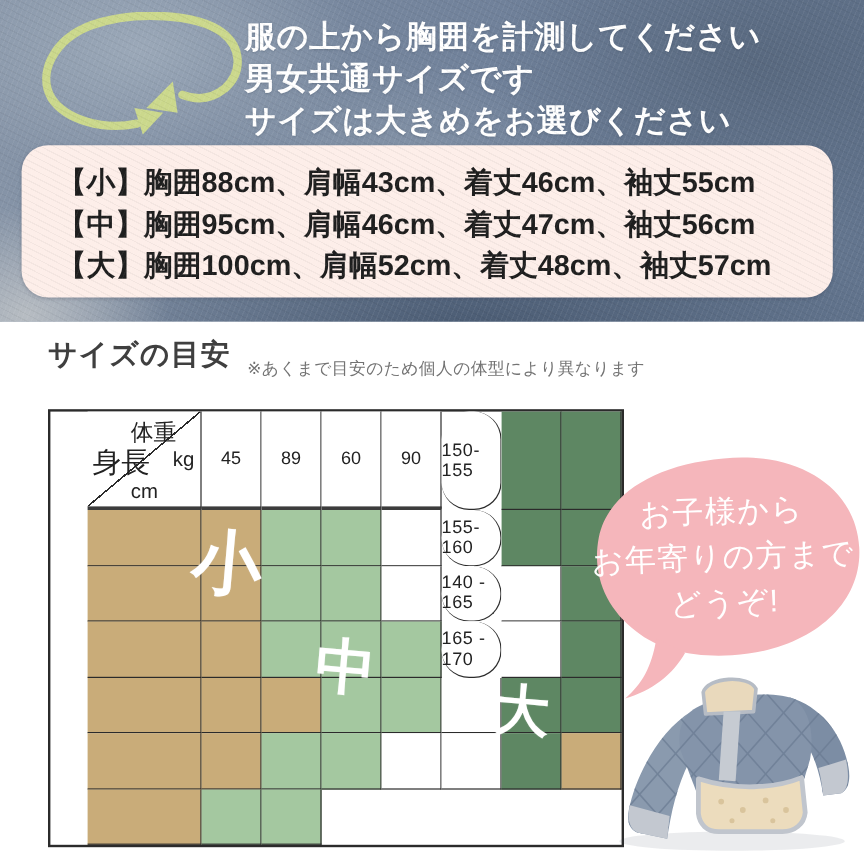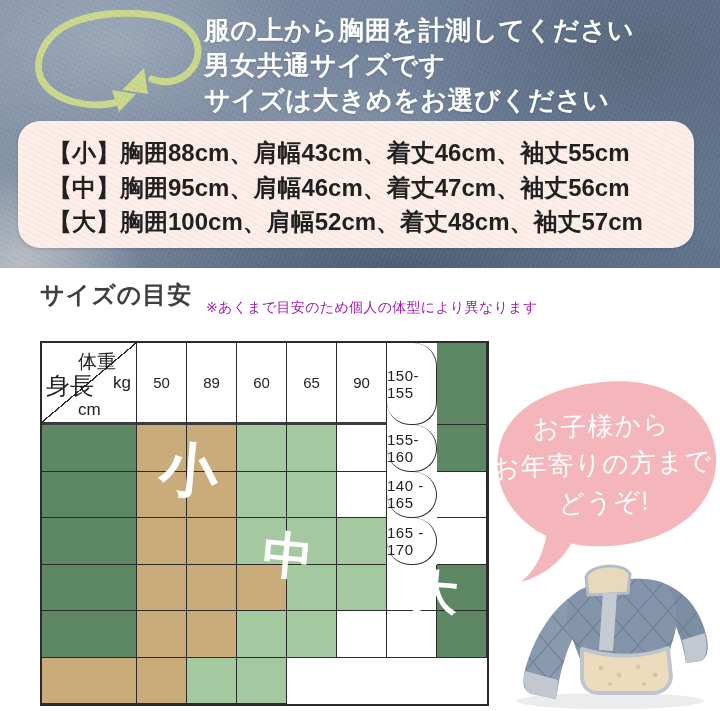--- a/index.html
+++ b/index.html
@@ -28,27 +28,27 @@
   .headline{position:absolute;left:204px;top:13px;color:#ffffff;font-weight:bold;
     font-size:26px;line-height:35px;letter-spacing:.5px;text-shadow:0 1px 2px rgba(40,55,75,.25);}
   .spec-panel{
     position:absolute;left:18px;top:121px;width:676px;height:127px;border-radius:22px;
     box-shadow:0 1px 3px rgba(50,60,80,.25);
   }
   .spec-panel .specs{padding:15px 0 0 30px;font-size:24px;line-height:34.5px;font-weight:bold;color:#1e1e1e;white-space:nowrap;}
 
   
   .sec-title{position:absolute;left:40px;top:279px;font-size:24px;font-weight:bold;color:#3f3f3f;letter-spacing:1px;}
-  .sec-note{position:absolute;left:206px;top:299px;font-size:14px;color:#a21caf;letter-spacing:.3px;}
+  .sec-note{position:absolute;left:206px;top:299px;font-size:14px;color:#737373;letter-spacing:.3px;}
 
   
   .size-grid{
     position:absolute;left:40px;top:341px;
     display:grid;grid-template-columns:95px repeat(7,50px);grid-template-rows:82px repeat(6,46.5px);
-    border:2px solid #2b2b2b;background:#fff;
+    border:2px solid #2b2b2b;background:#fff;padding-left:31px;
   }
   .cell{border-right:1px solid #2b2b2b;border-bottom:1px solid #2b2b2b;
     display:flex;align-items:center;justify-content:center;font-size:15px;color:#222;background:#fff;}
   .cell.head{border-bottom:3px solid #3c3c3c;}
   .cell.corner{position:relative;
     background-image:linear-gradient(to bottom right, rgba(0,0,0,0) 49.5%, #2b2b2b 49.5%, #2b2b2b 50.6%, rgba(0,0,0,0) 50.6%);}
   .cell.corner span{position:absolute;line-height:1;}
   .c-tl{top:9px;left:36px;font-size:19px;}
   .c-tu{top:31px;right:5px;font-size:17px;}
   .c-sl{bottom:24px;left:4px;font-size:24px;}
@@ -104,24 +104,23 @@
   <div class="sec-title">サイズの目安</div>
   <div class="sec-note">※あくまで目安のため個人の体型により異なります</div>
 
   <div class="size-grid">
       <div class="cell head corner">
         <span class="c-tl">体重</span>
         <span class="c-tu">kg</span>
         <span class="c-sl">身長</span>
         <span class="c-su">cm</span>
       </div>
-      <div class="cell head">50</div>
+      <div class="cell head">45</div>
       <div class="cell head">89</div>
       <div class="cell head">60</div>
-      <div class="cell head">65</div>
       <div class="cell head">90</div>
       <div class="cell rowlab">150- 155</div>
       <div class="cell data" style="background: rgb(94, 135, 99);"></div>
       <div class="cell data" style="background: rgb(94, 135, 99);"></div>
       <div class="cell data" style="background: rgb(201, 172, 121);"></div>
       <div class="cell data" style="background: rgb(201, 172, 121);"></div>
       <div class="cell data" style="background: rgb(164, 200, 160);"></div>
       <div class="cell data" style="background: rgb(164, 200, 160);"></div>
       <div class="cell data"></div>
       <div class="cell rowlab">155- 160</div>

